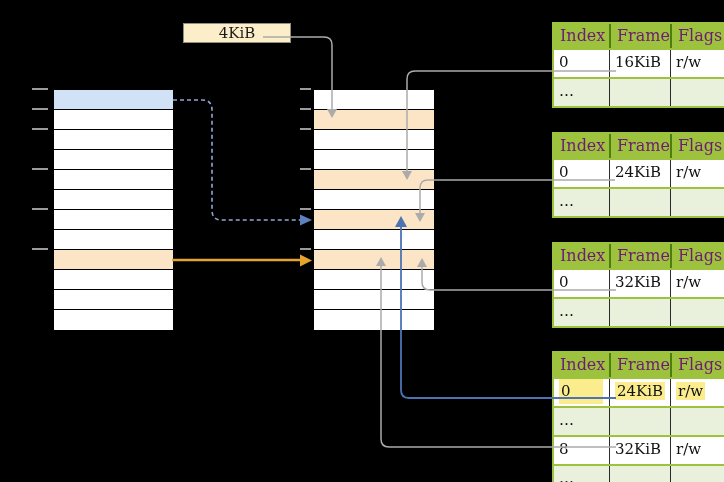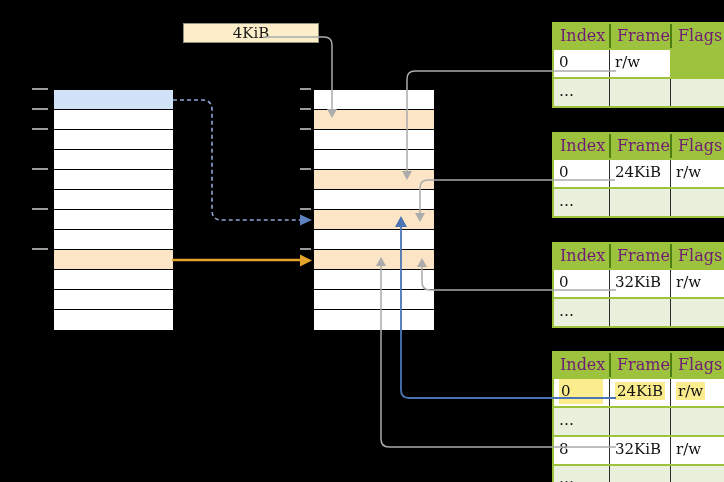--- a/index.html
+++ b/index.html
@@ -10,21 +10,21 @@
   .stack{position:absolute;top:89px;border:1.5px solid #000;}
   #left-stack{left:53px;width:119px;}
   #mid-stack{left:313px;width:120px;}
   .prow{height:20px;border-bottom:1.5px solid #000;box-sizing:border-box;}
   .prow:last-child{border-bottom:none;}
 
   
   .tick{position:absolute;height:2px;background:#9b9b9b;}
 
   
-  .label-box{position:absolute;left:183px;top:23px;width:136px;height:20px;box-sizing:border-box;
+  .label-box{position:absolute;left:183px;top:23px;width:108px;height:20px;box-sizing:border-box;
              background:#fbeec8;border:1px solid #90907c;text-align:center;
              font-size:15px;line-height:18px;color:#1a1a1a;}
 
   
   .ftable{position:absolute;left:552px;width:180px;box-sizing:border-box;
           background:#9dc33e;border:2px solid #9dc33e;}
   #ft0{top:22px;} #ft1{top:132px;} #ft2{top:242px;} #ft3{top:351px;}
   .fhead{display:grid;grid-template-columns:55px 61px 1fr;height:24px;}
   .fhead .c{background:#9dc33e;color:#701a75;font-weight:normal;font-size:16px;
             line-height:24px;padding-left:6px;box-sizing:border-box;}
@@ -79,20 +79,21 @@
     </div>
 
   <div id="ft0" class="ftable">
       <div class="fhead">
         <div class="c">Index</div>
         <div class="c">Frame</div>
         <div class="c">Flags</div>
       </div>
       <div class="frow">
         <div class="c">0</div>
+        <div class="c">16KiB</div>
         <div class="c">r/w</div>
       </div>
       <div class="frow green">
         <div class="c">…</div>
         <div class="c"></div>
         <div class="c"></div>
       </div>
     </div>
   <div id="ft1" class="ftable">
       <div class="fhead">

